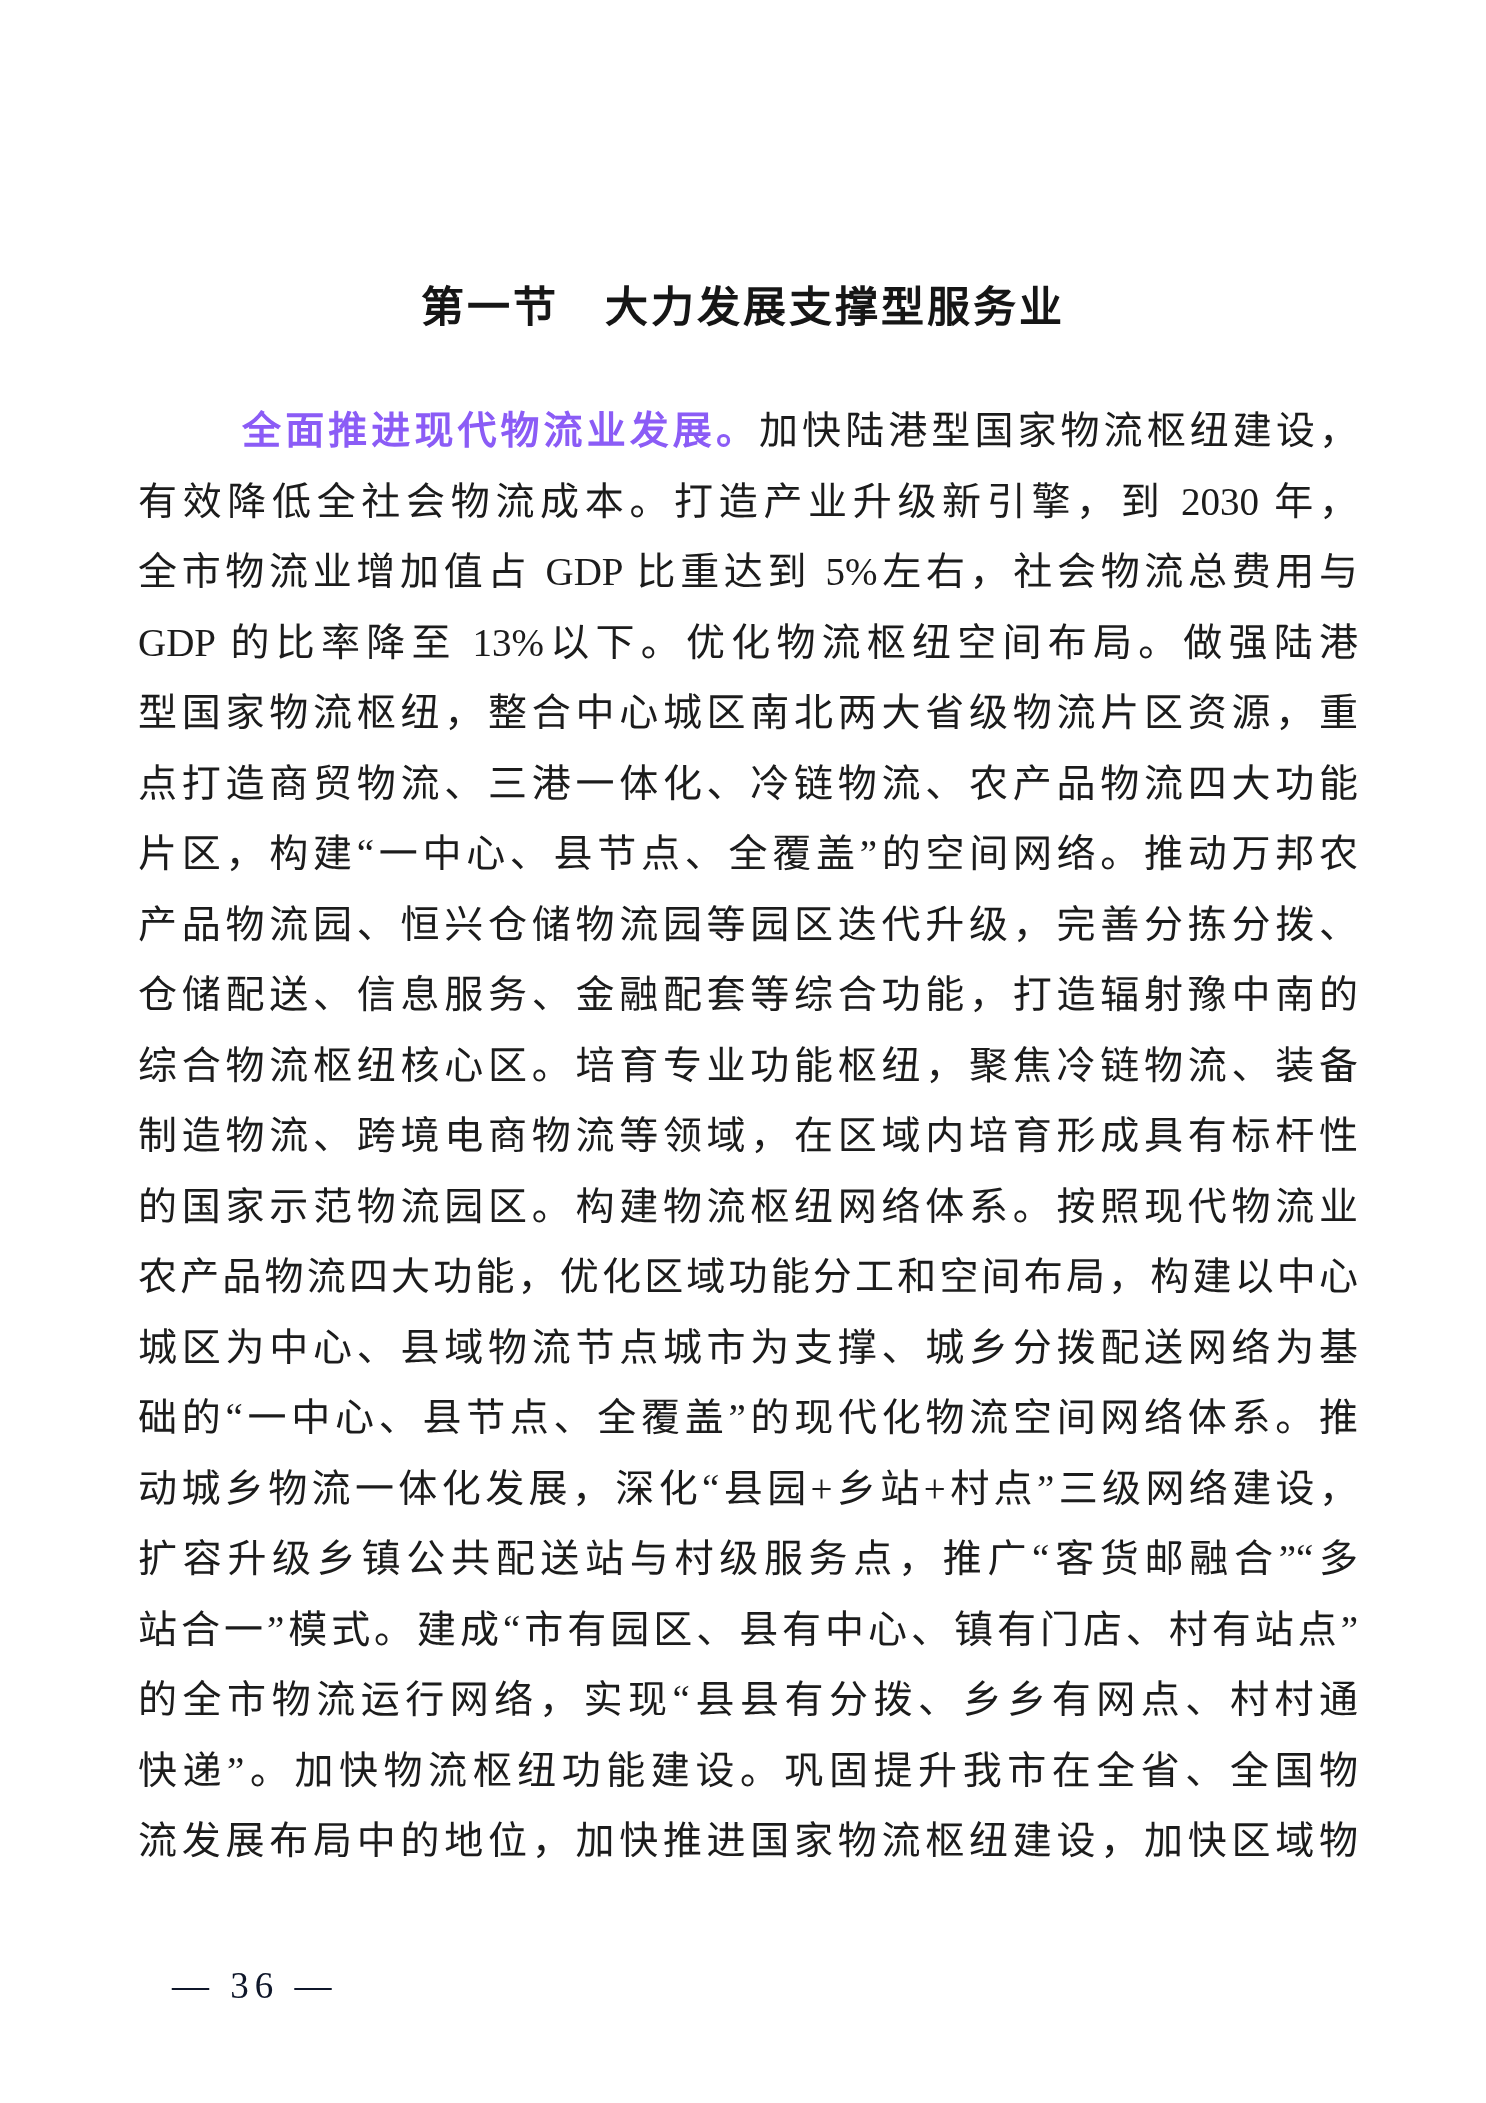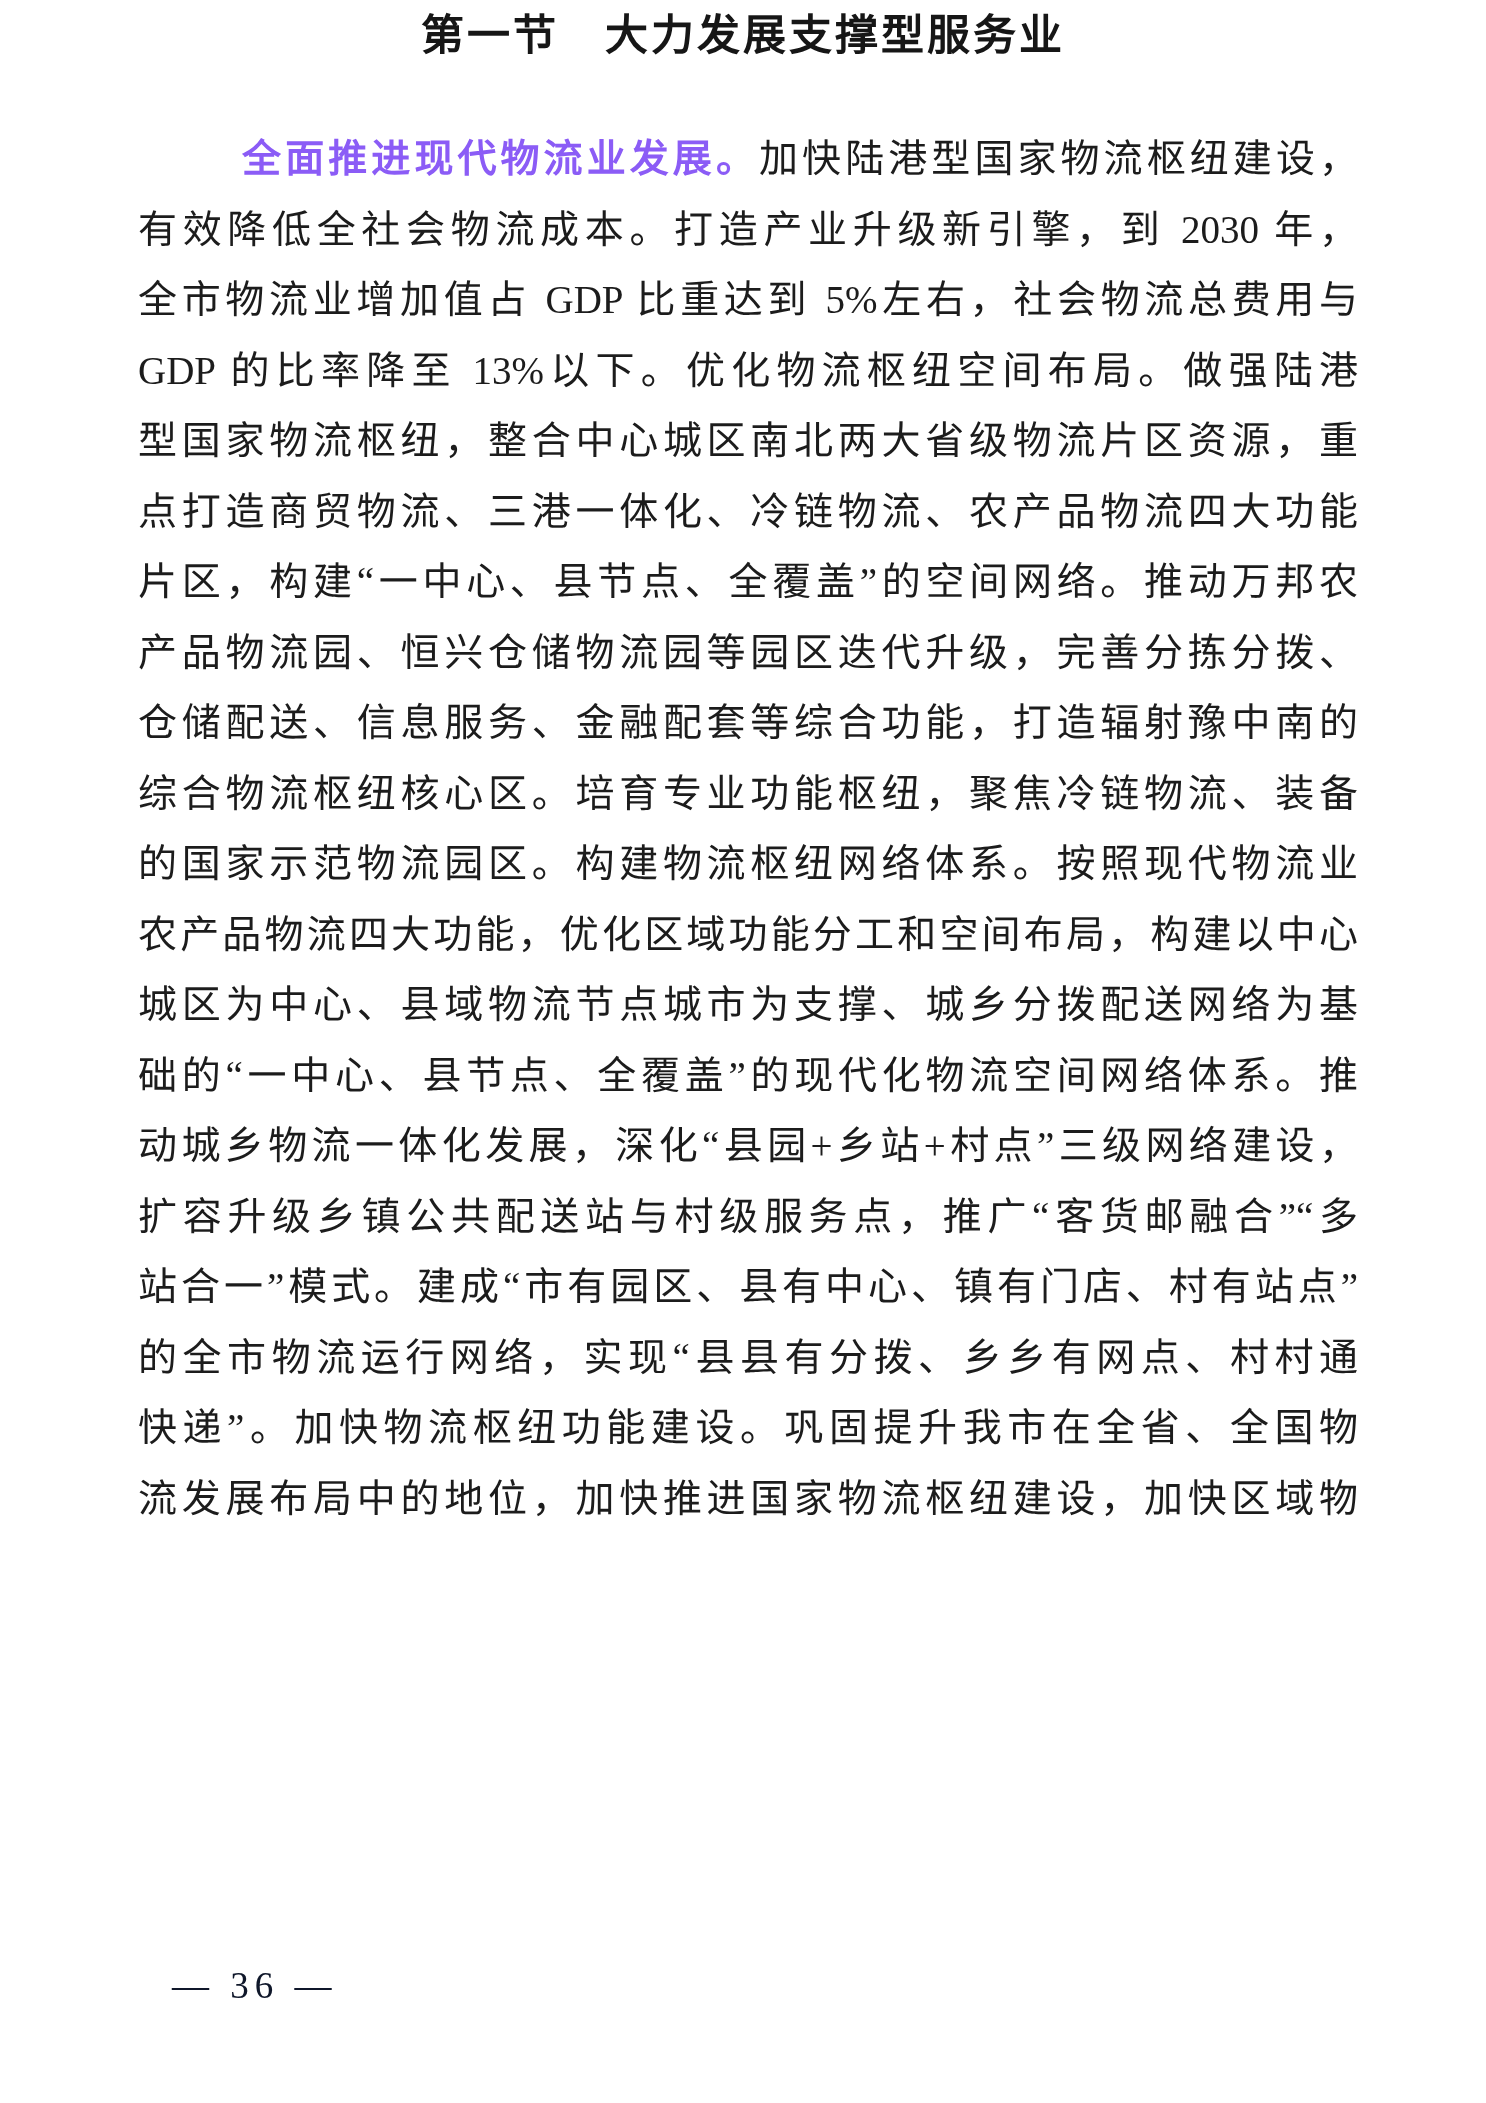--- a/index.html
+++ b/index.html
@@ -11,20 +11,21 @@
     position: relative;
     width: 1486px;
     height: 2103px;
     background: #ffffff;
     color: #1c1c1c;
     font-family: "Liberation Serif", "DejaVu Serif", serif;
     overflow: hidden;
   }
   .section-title {
     margin: 0;
+    padding-top: 272px;
     text-align: center;
     font-size: 43px;
     font-weight: bold;
     letter-spacing: 3px;
     color: #161616;
     white-space: pre;
   }
   .body-block {
     margin: 62px 128px 0 138px; 
   }
@@ -69,20 +70,21 @@
 
     <div class="body-line">有效降低全社会物流成本。打造产业升级新引擎，到 2030 年，</div>
     <div class="body-line">全市物流业增加值占 GDP 比重达到 5%左右，社会物流总费用与</div>
     <div class="body-line">GDP 的比率降至 13%以下。优化物流枢纽空间布局。做强陆港</div>
     <div class="body-line">型国家物流枢纽，整合中心城区南北两大省级物流片区资源，重</div>
     <div class="body-line">点打造商贸物流、三港一体化、冷链物流、农产品物流四大功能</div>
     <div class="body-line">片区，构建“一中心、县节点、全覆盖”的空间网络。推动万邦农</div>
     <div class="body-line">产品物流园、恒兴仓储物流园等园区迭代升级，完善分拣分拨、</div>
     <div class="body-line">仓储配送、信息服务、金融配套等综合功能，打造辐射豫中南的</div>
     <div class="body-line">综合物流枢纽核心区。培育专业功能枢纽，聚焦冷链物流、装备</div>
+    <div class="body-line">制造物流、跨境电商物流等领域，在区域内培育形成具有标杆性</div>
     <div class="body-line">的国家示范物流园区。构建物流枢纽网络体系。按照现代物流业</div>
     <div class="body-line">农产品物流四大功能，优化区域功能分工和空间布局，构建以中心</div>
     <div class="body-line">城区为中心、县域物流节点城市为支撑、城乡分拨配送网络为基</div>
     <div class="body-line">础的“一中心、县节点、全覆盖”的现代化物流空间网络体系。推</div>
     <div class="body-line">动城乡物流一体化发展，深化“县园+乡站+村点”三级网络建设，</div>
     <div class="body-line">扩容升级乡镇公共配送站与村级服务点，推广“客货邮融合”“多</div>
     <div class="body-line">站合一”模式。建成“市有园区、县有中心、镇有门店、村有站点”</div>
     <div class="body-line">的全市物流运行网络，实现“县县有分拨、乡乡有网点、村村通</div>
     <div class="body-line">快递”。加快物流枢纽功能建设。巩固提升我市在全省、全国物</div>
     <div class="body-line">流发展布局中的地位，加快推进国家物流枢纽建设，加快区域物</div>

